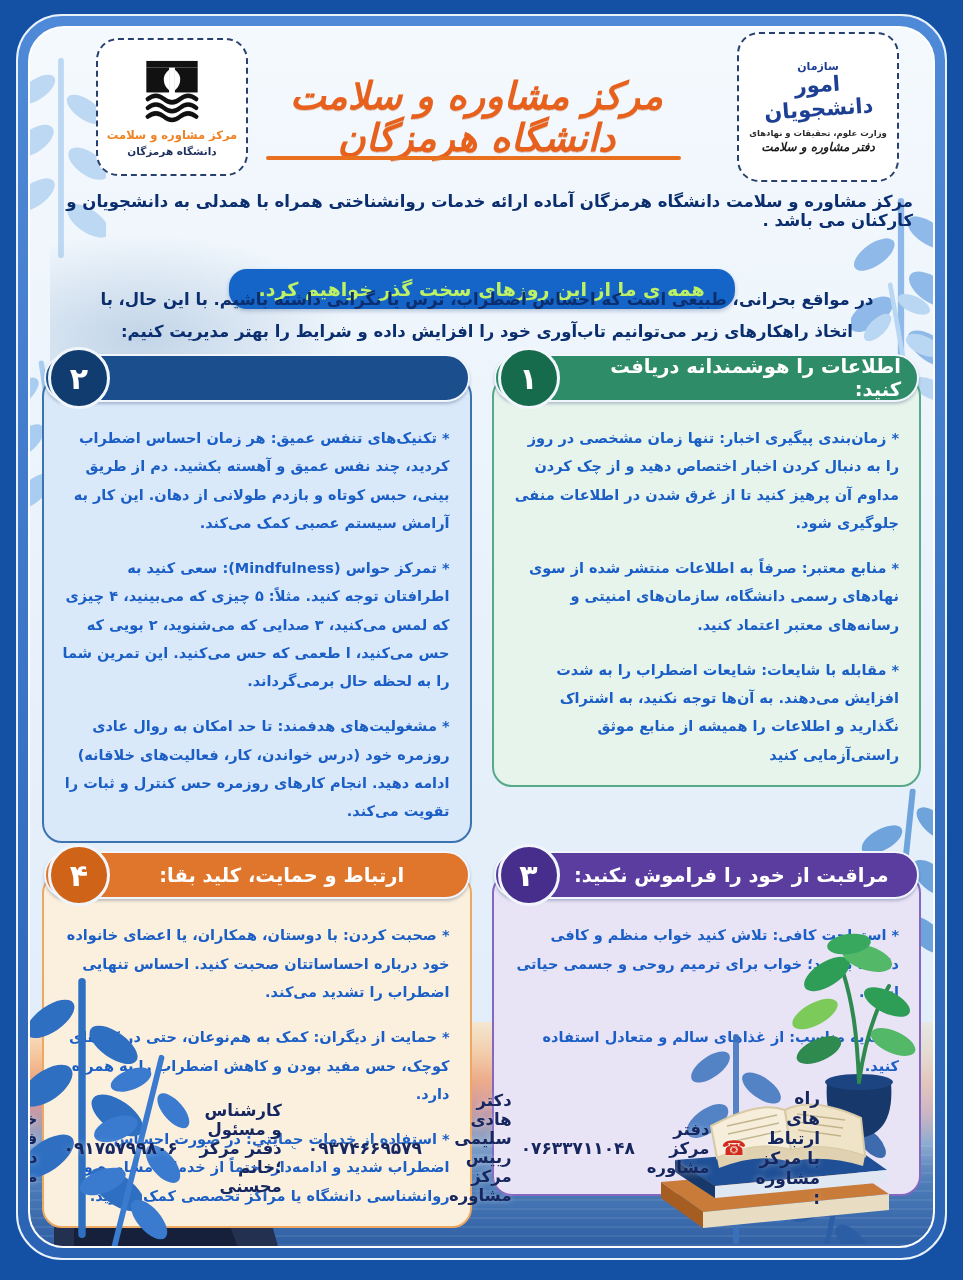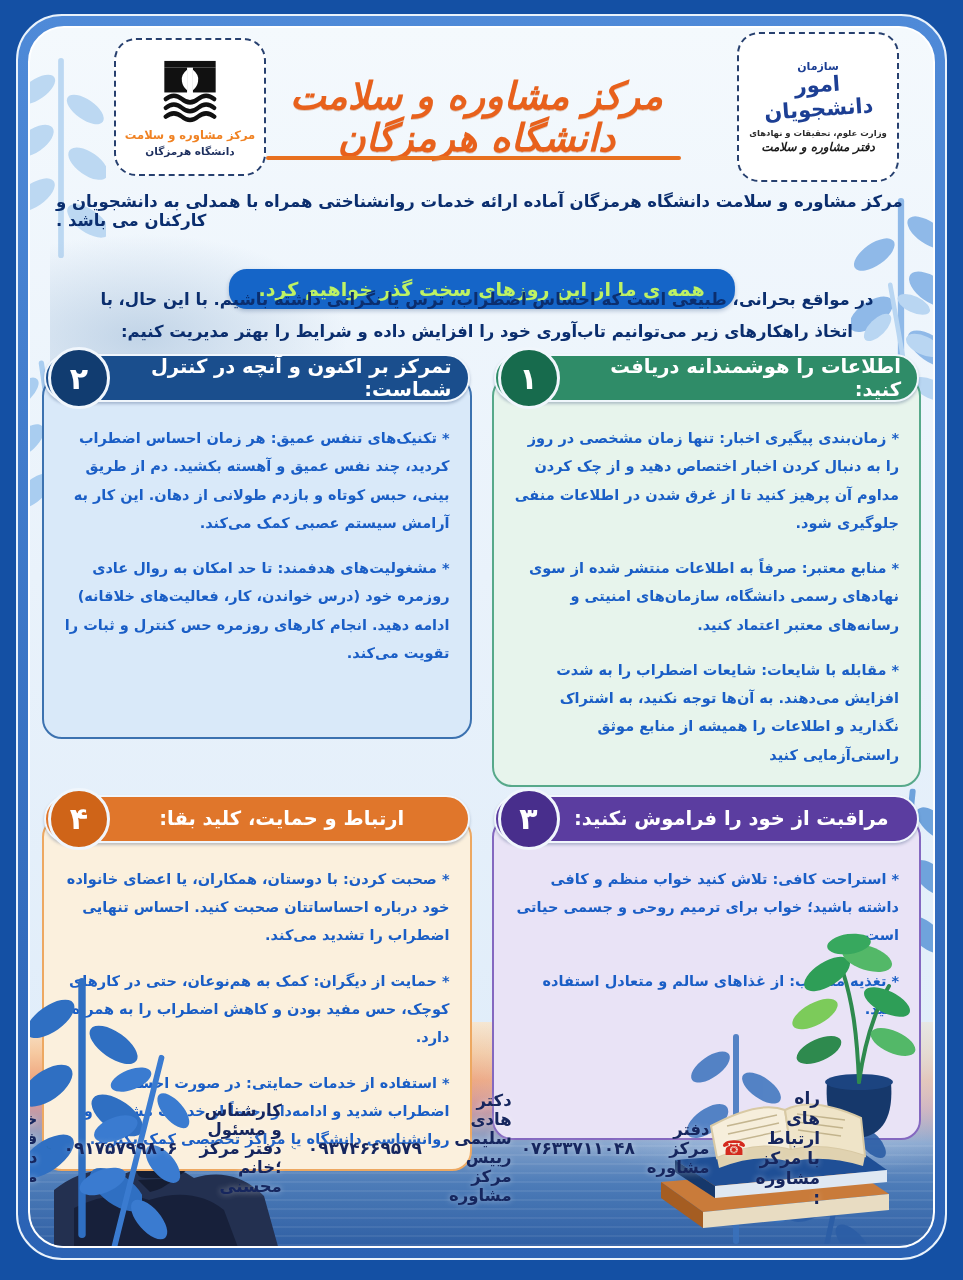--- a/index.html
+++ b/index.html
@@ -22,39 +22,39 @@
     overflow:hidden;
   }
   
   .leaf{position:absolute;pointer-events:none;}
   
   .logo-box{
     position:absolute;background:#ffffff;border:2px dashed #27406f;border-radius:22px;
     display:flex;flex-direction:column;align-items:center;justify-content:center;
     text-align:center;padding:6px;
   }
-  .logo-left{left:84px;top:10px;width:152px;height:138px;}
+  .logo-left{left:66px;top:10px;width:152px;height:138px;}
   .logo-right{right:34px;top:4px;width:162px;height:150px;}
   .logo-left .l1{color:#f08223;font-weight:bold;font-size:11.5px;margin-top:4px;}
   .logo-left .l2{color:#1d2f5e;font-weight:bold;font-size:10.5px;margin-top:3px;}
   .logo-right .cal-s{color:#1d3f94;font-weight:bold;font-size:11px;}
   .logo-right .cal-b{color:#1d3f94;font-weight:900;font-size:21px;line-height:1.15;transform:rotate(-4deg);}
   .logo-right .s1{color:#2b2b2b;font-size:8.5px;margin-top:7px;font-weight:bold;}
   .logo-right .s2{color:#1a1a1a;font-size:12px;font-weight:bold;font-style:italic;margin-top:2px;text-align:right;}
   .main-title{
     position:absolute;top:48px;left:230px;right:240px;text-align:center;
     color:#e8611c;font-weight:900;font-style:italic;font-size:38px;line-height:1.1;
     text-shadow:0 1px 0 rgba(160,60,0,.25);
   }
   .title-underline{
     position:absolute;top:128px;left:236px;right:252px;height:4px;background:#e8701f;border-radius:2px;
   }
   
   .intro-line{
-    position:absolute;top:164px;left:26px;right:20px;text-align:left;
+    position:absolute;top:164px;left:26px;right:20px;text-align:right;
     color:#0b2e6e;font-weight:bold;font-size:16.5px;
   }
   .highlight-box{
     position:absolute;top:198px;left:50%;transform:translateX(-50%);
     background:#1565c8;border-radius:18px;padding:9px 30px;white-space:nowrap;
     color:#bef264;font-weight:bold;font-size:19px;box-shadow:0 2px 4px rgba(0,40,100,.25);margin-top:43px;
   }
   .para{
     position:absolute;top:256px;left:55px;right:44px;text-align:center;
     color:#0b2e6e;font-weight:bold;font-size:16.5px;line-height:1.95;
@@ -211,25 +211,25 @@
         </div>
         <div class="card-body">
           <p class="bullet">* زمان‌بندی پیگیری اخبار: تنها زمان مشخصی در روز را به دنبال کردن اخبار اختصاص دهید و از چک کردن مداوم آن پرهیز کنید تا از غرق شدن در اطلاعات منفی جلوگیری شود.</p>
           <p class="bullet">* منابع معتبر: صرفاً به اطلاعات منتشر شده از سوی نهادهای رسمی دانشگاه، سازمان‌های امنیتی و رسانه‌های معتبر اعتماد کنید.</p>
           <p class="bullet">* مقابله با شایعات: شایعات اضطراب را به شدت افزایش می‌دهند. به آن‌ها توجه نکنید، به اشتراک نگذارید و اطلاعات را همیشه از منابع موثق راستی‌آزمایی کنید</p>
         </div>
       </div>
 
       <div class="card c2 row1">
         <div class="card-head">
-          <span>تمرکز بر اکنون و آنچه در کنترل شماست:</span>
           <span class="card-num">۲</span>
         </div>
         <div class="card-body">
           <p class="bullet">* تکنیک‌های تنفس عمیق: هر زمان احساس اضطراب کردید، چند نفس عمیق و آهسته بکشید. دم از طریق بینی، حبس کوتاه و بازدم طولانی از دهان. این کار به آرامش سیستم عصبی کمک می‌کند.</p>
+          <p class="bullet">* تمرکز حواس (Mindfulness): سعی کنید به اطرافتان توجه کنید. مثلاً: ۵ چیزی که می‌بینید، ۴ چیزی که لمس می‌کنید، ۳ صدایی که می‌شنوید، ۲ بویی که حس می‌کنید، ا طعمی که حس می‌کنید. این تمرین شما را به لحظه حال برمی‌گرداند.</p>
           <p class="bullet">* مشغولیت‌های هدفمند: تا حد امکان به روال عادی روزمره خود (درس خواندن، کار، فعالیت‌های خلاقانه) ادامه دهید. انجام کارهای روزمره حس کنترل و ثبات را تقویت می‌کند.</p>
         </div>
       </div>
 
       <div class="card c3 row2">
         <div class="card-head">
           <span>مراقبت از خود را فراموش نکنید:</span>
           <span class="card-num">۳</span>
         </div>
         <div class="card-body">

